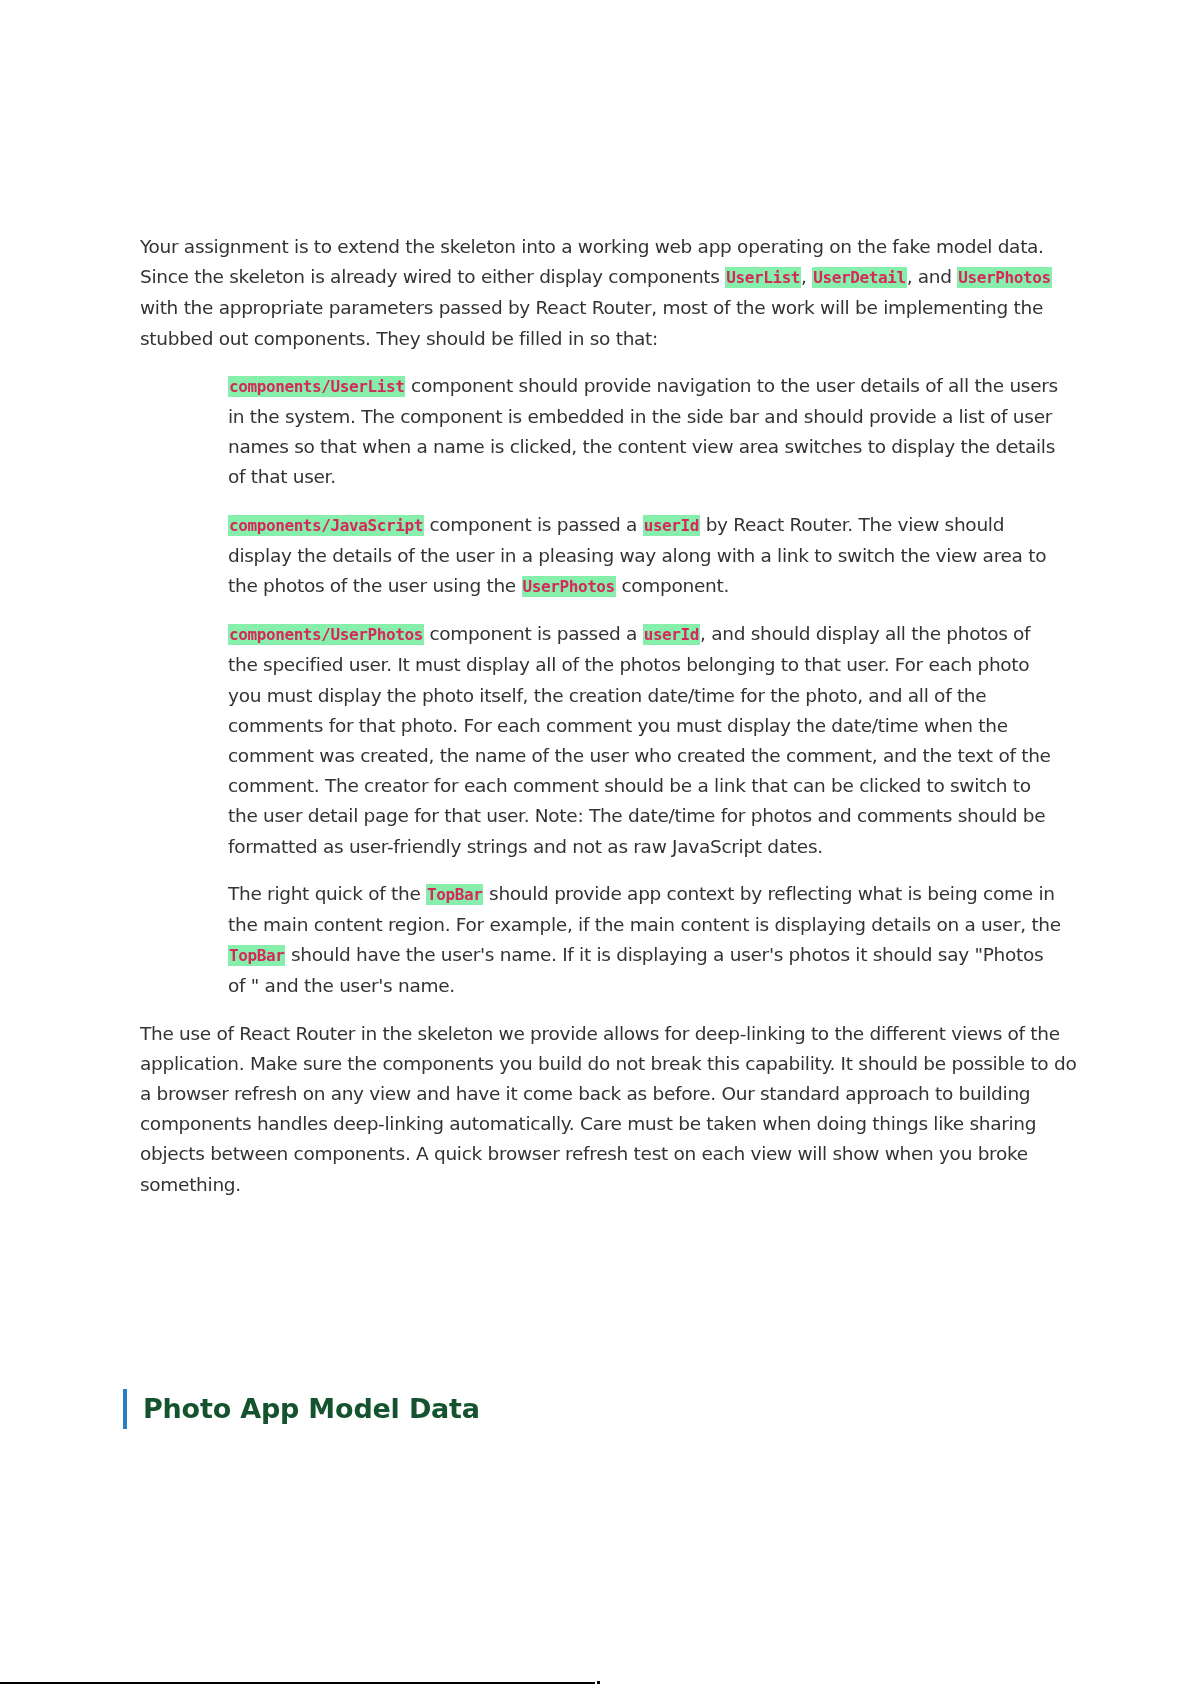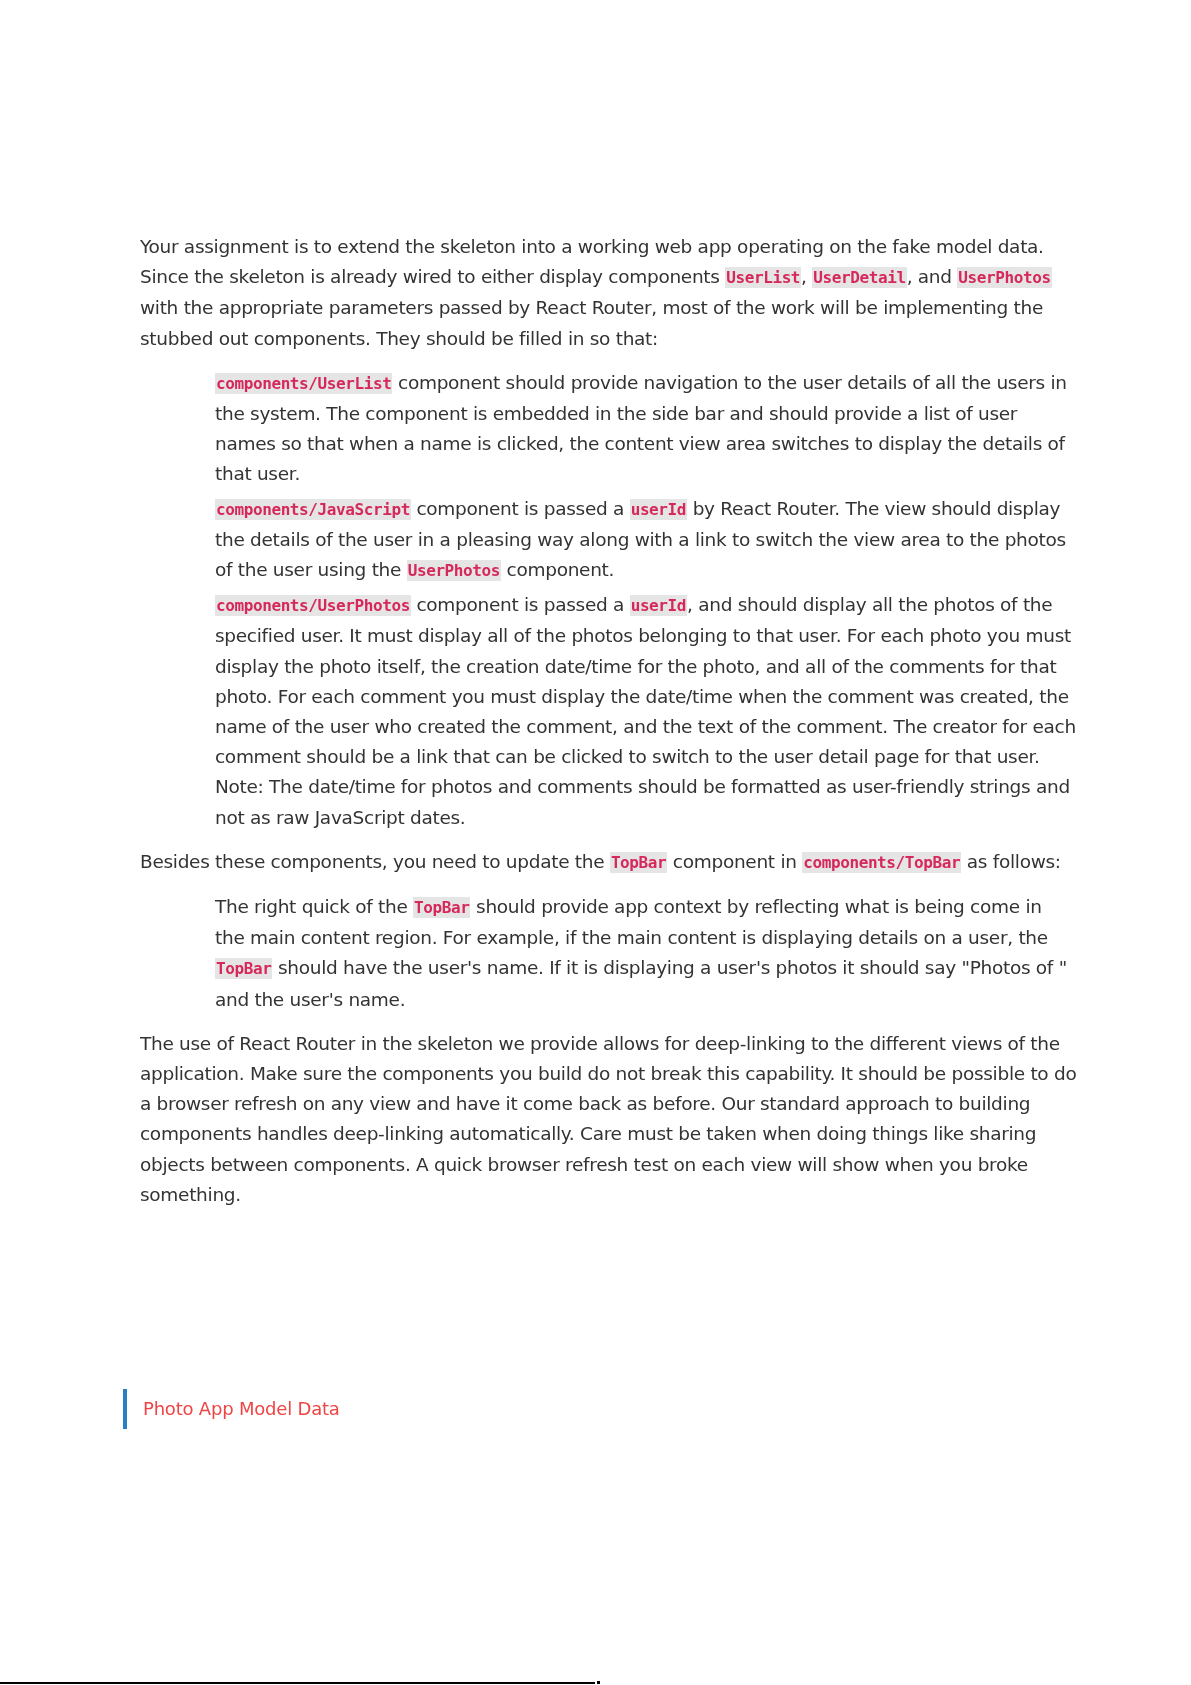--- a/index.html
+++ b/index.html
@@ -2,46 +2,45 @@
 <html><head>
 <meta charset="utf-8">
 <style>
   html, body { margin: 0; padding: 0; background: #ffffff; }
   body { width: 1191px; height: 1685px; position: relative; overflow: hidden;
          font-family: "DejaVu Sans", sans-serif; color: #333333; }
   .page { position: absolute; left: 140px; top: 232px; width: 940px;
           font-size: 18.5px; line-height: 30.2px; letter-spacing: -0.3px; }
   p { margin: 0 0 14px 0; }
   .indent { margin-left: 71px; margin-bottom: 14px; }
-  .indent .item { margin: 4px; }
+  .indent .item { margin: 17px; }
   code { font-family: "DejaVu Sans Mono", monospace; font-weight: bold;
-         color: #d6285a; background: #e5e5e5; font-size: 16px;
+         color: #d6285a; background: #86efac; font-size: 16px;
          padding: 1px 1px; letter-spacing: -0.4px; }
   h2 { position: absolute; left: 123px; top: 1389px; margin: 0;
        border-left: 4px solid #2a7ec4; padding-left: 16px;
-       font-weight: normal; font-size: 18px; line-height: 40px; color: #ef4444;
+       font-weight: bold; font-size: 27px; line-height: 40px; color: #14532d;
        letter-spacing: -0.2px; }
   .footer-rule { position: absolute; left: 0; top: 1682px; width: 595px;
                  height: 2px; background: #000000; }
   .footer-tick { position: absolute; left: 597px; top: 1681px; width: 3px;
                  height: 3px; background: #000000; }
 </style>
 </head>
 <body>
 
 <div class="page">
   <p><span>Your assignment is to extend the skeleton into a working web app operating on the fake model data. Since the skeleton is already wired to either display components </span><code>UserList</code><span>, </span><code>UserDetail</code><span>, and </span><code>UserPhotos</code><span> with the appropriate parameters passed by React Router, most of the work will be implementing the stubbed out components. They should be filled in so that:</span></p>
 
   <div class="indent">
     <p class="item"><code>components/UserList</code><span> component should provide navigation to the user details of all the users in the system. The component is embedded in the side bar and should provide a list of user names so that when a name is clicked, the content view area switches to display the details of that user.</span></p>
     <p class="item"><code>components/JavaScript</code><span> component is passed a </span><code>userId</code><span> by React Router. The view should display the details of the user in a pleasing way along with a link to switch the view area to the photos of the user using the </span><code>UserPhotos</code><span> component.</span></p>
     <p class="item"><code>components/UserPhotos</code><span> component is passed a </span><code>userId</code><span>, and should display all the photos of the specified user. It must display all of the photos belonging to that user. For each photo you must display the photo itself, the creation date/time for the photo, and all of the comments for that photo. For each comment you must display the date/time when the comment was created, the name of the user who created the comment, and the text of the comment. The creator for each comment should be a link that can be clicked to switch to the user detail page for that user. Note: The date/time for photos and comments should be formatted as user-friendly strings and not as raw JavaScript dates.</span></p>
   </div>
 
-  <p><span>Besides these components, you need to update the </span><code>TopBar</code><span> component in </span><code>components/TopBar</code><span> as follows:</span></p>
 
   <div class="indent">
     <p class="item"><span>The right quick of the </span><code>TopBar</code><span> should provide app context by reflecting what is being come in the main content region. For example, if the main content is displaying details on a user, the </span><code>TopBar</code><span> should have the user's name. If it is displaying a user's photos it should say "Photos of " and the user's name.</span></p>
   </div>
 
   <p>The use of React Router in the skeleton we provide allows for deep-linking to the different views of the application. Make sure the components you build do not break this capability. It should be possible to do a browser refresh on any view and have it come back as before. Our standard approach to building components handles deep-linking automatically. Care must be taken when doing things like sharing objects between components. A quick browser refresh test on each view will show when you broke something.</p>
 </div>
 
 <h2>Photo App Model Data</h2>
 

